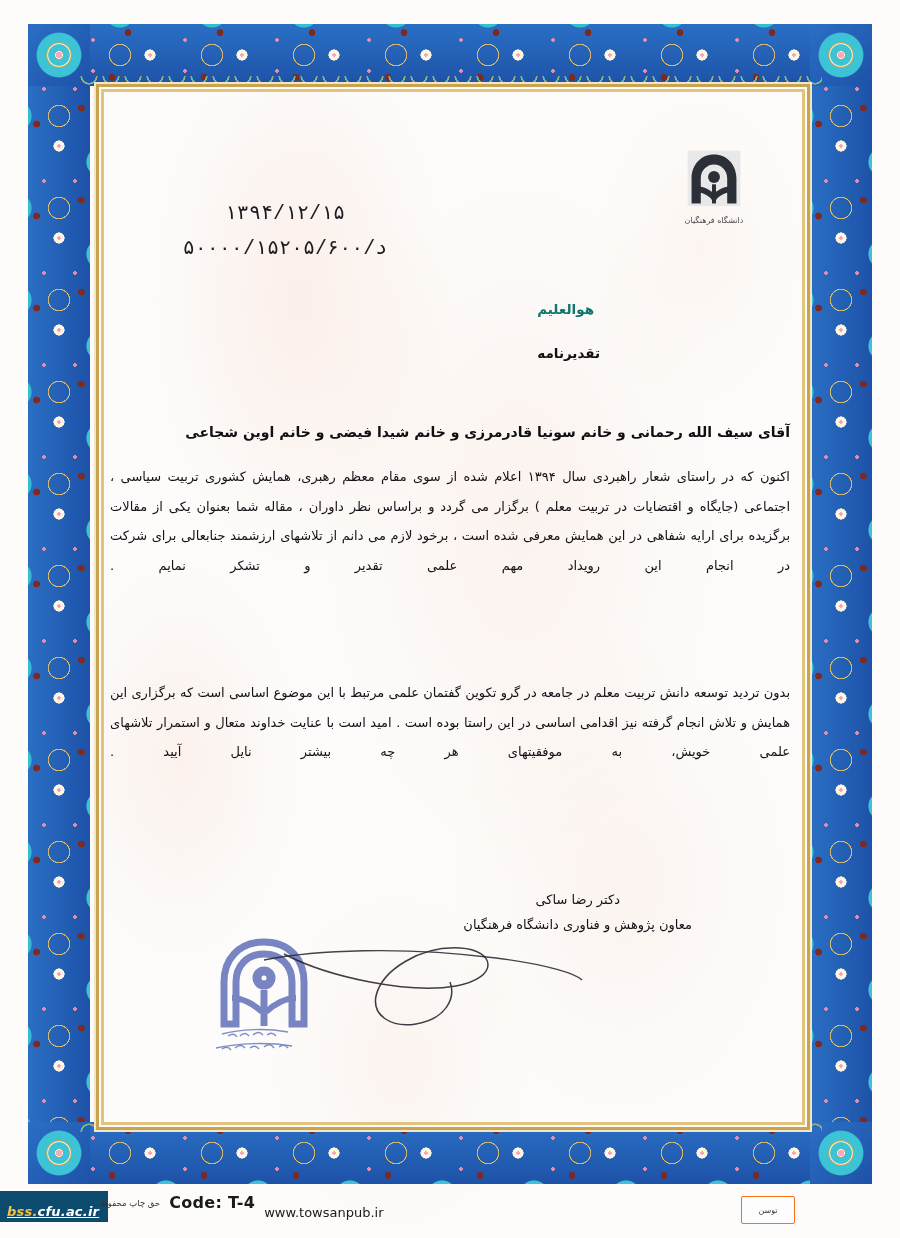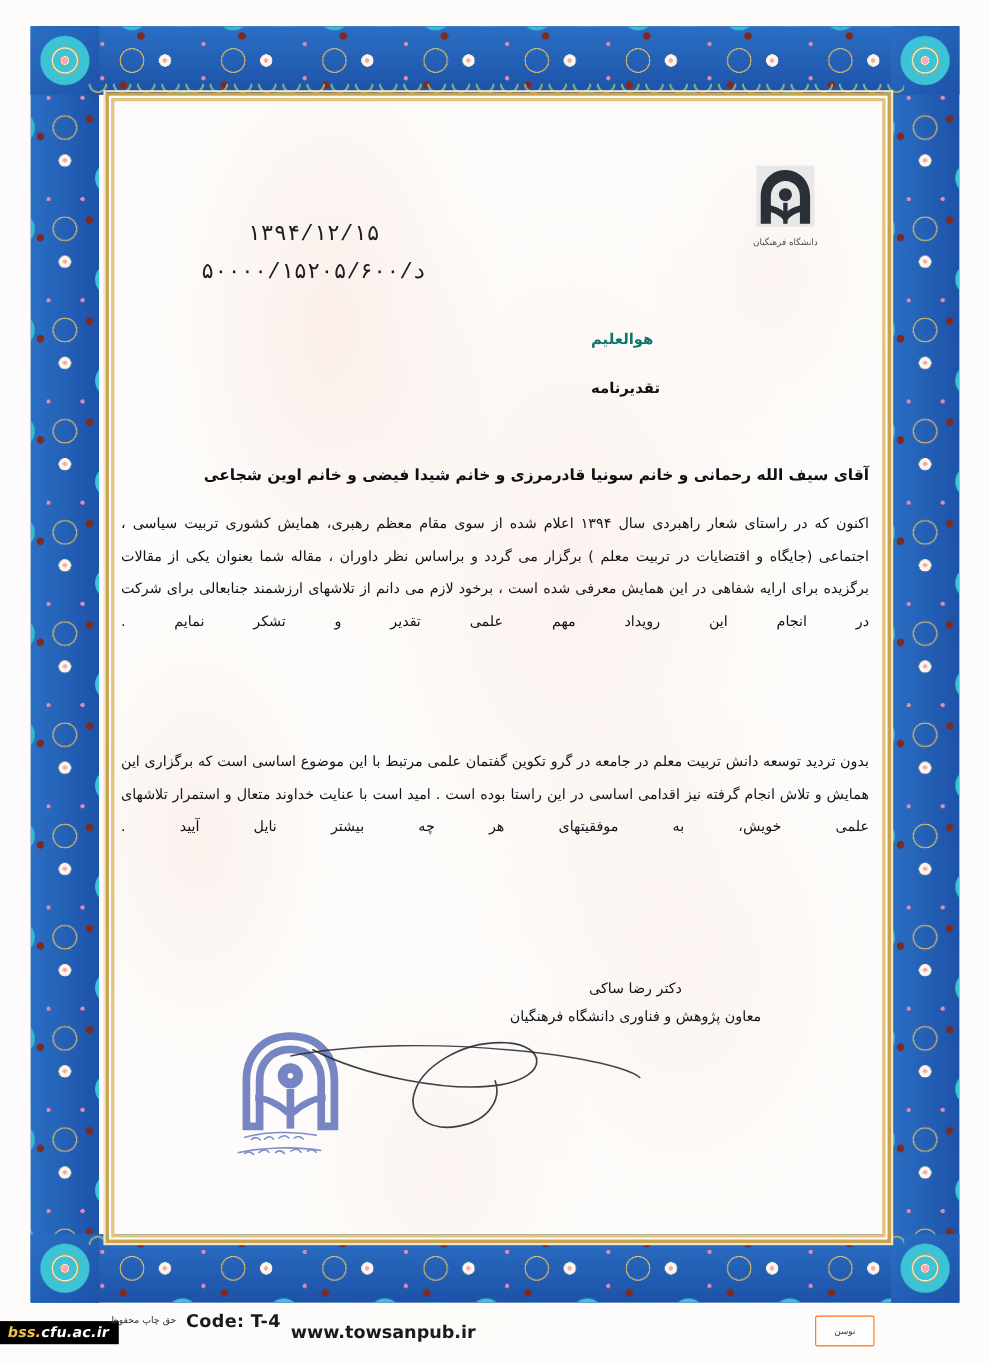--- a/index.html
+++ b/index.html
@@ -262,44 +262,45 @@
     position: absolute;
     left: 0;
     right: 0;
     bottom: 0;
     height: 52px;
   }
   #site-badge {
     position: absolute;
     left: 0;
     bottom: 16px;
-    background: #000000;
+    background: #0c4a6e;
     color: #ffffff;
     font-size: 13px;
     font-weight: 700;
     font-style: italic;
-    padding: 3px 9px 3px 7px;
+    padding: 13px 9px 3px 7px;
     letter-spacing: 0.2px;
     direction: ltr;
+    text-decoration: underline;
   }
   #site-badge .hl { color: #f0c24a; }
   #footer-credits {
     position: absolute;
     left: 100px;
     bottom: 18px;
     display: flex;
     align-items: center;
     gap: 9px;
     direction: ltr;
     font-size: 11.5px;
     color: #1a1a1a;
   }
   #copyright-fa { font-size: 8.5px; color: #333; direction: rtl; }
   #code-label { font-weight: 700; font-size: 16px; letter-spacing: 0.3px; }
-  #publisher-url { font-weight: 700; font-size: 16px; margin-top: 20px; }
+  #publisher-url { font-weight: 400; font-size: 13px; margin-top: 20px; }
 
   #publisher-mark {
     position: absolute;
     right: 105px;
     bottom: 14px;
     width: 52px;
     height: 26px;
     border: 1px solid #f97316;
     border-radius: 2px;
     display: flex;

